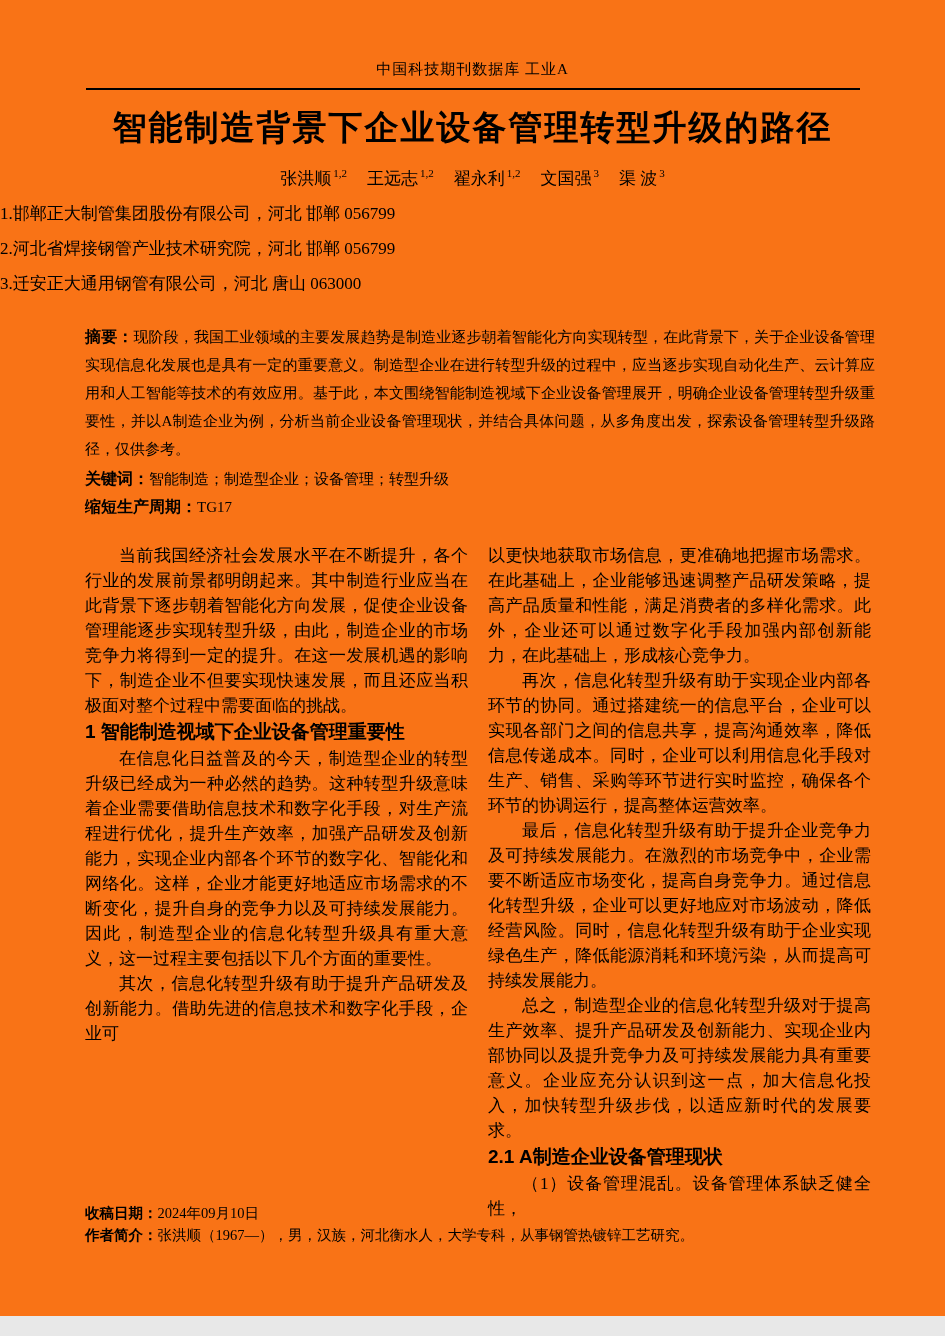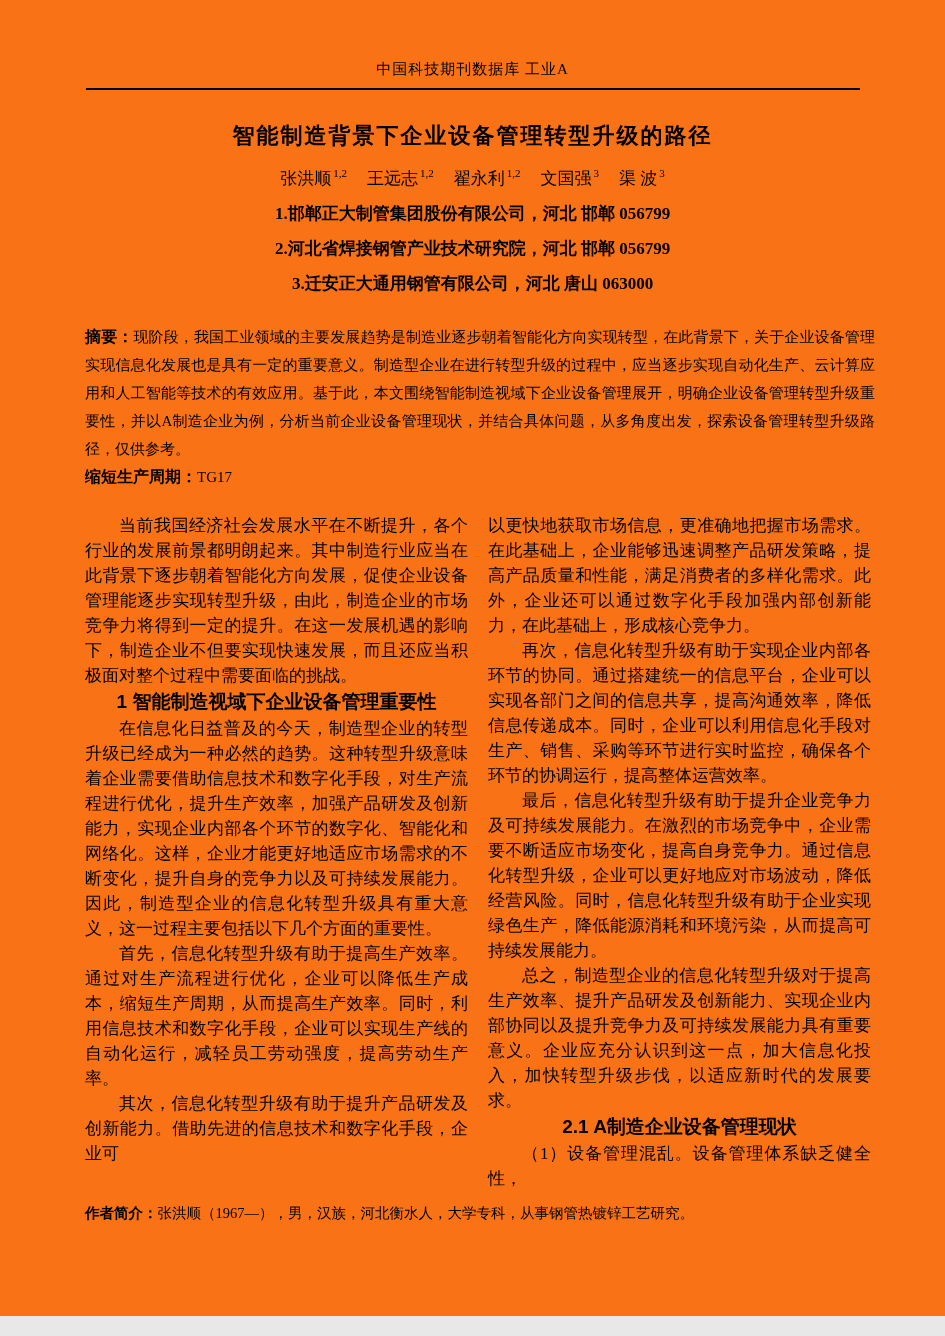--- a/index.html
+++ b/index.html
@@ -23,41 +23,40 @@
   }
   .header-rule {
     position: absolute;
     left: 86px;
     top: 88px;
     width: 774px;
     border-top: 2px solid #000;
   }
 
   .title {
-    margin-top: 42px;
+    margin-top: 26px;
     text-align: center;
-    font-size: 22px;
+    font-size: 34px;
     font-weight: bold;
     font-family: "Liberation Sans", "DejaVu Sans", sans-serif;
     letter-spacing: 2px;
   }
 
   .authors {
     margin-top: 16px;
     text-align: center;
     font-size: 17px;
   }
   .authors .author { margin: 0 10px; white-space: nowrap; }
   .authors sup { font-size: 11px; margin-left: 2px; }
 
   .affiliations {
     margin-top: 6px;
-    text-align: center;
+    text-align: left;
     font-size: 17px;
-    font-weight: bold;
   }
   .affiliations div { line-height: 35px; }
 
   .meta {
     margin: 22px auto 0 85px;
     width: 790px;
     font-size: 15px;
   }
   .meta .abstract { line-height: 28px; text-align: justify; }
   .meta .label {
@@ -82,21 +81,21 @@
     line-height: 25px;
     text-align: justify;
   }
   .col p { text-indent: 2em; margin: 0; }
   .col p.cont { text-indent: 0; }
   .col .sec-h1, .col .sec-h2 {
     font-family: "Liberation Sans", "DejaVu Sans", sans-serif;
     font-weight: bold;
     font-size: 19px;
     line-height: 28px;
-    text-align: center;
+    text-align: left;
     text-indent: 0;
   }
 
   .footer {
     position: absolute;
     left: 85px;
     top: 1202px;
     width: 790px;
     font-size: 14.5px;
   }
@@ -117,38 +116,39 @@
   <div class="authors" id="authors"><span class="author"><span>张洪顺</span><sup>1,2</sup></span><span class="author"><span>王远志</span><sup>1,2</sup></span><span class="author"><span>翟永利</span><sup>1,2</sup></span><span class="author"><span>文国强</span><sup>3</sup></span><span class="author"><span>渠 波</span><sup>3</sup></span></div>
 
   <div class="affiliations" id="affiliations">
       <div>1.邯郸正大制管集团股份有限公司，河北 邯郸 056799</div>
       <div>2.河北省焊接钢管产业技术研究院，河北 邯郸 056799</div>
       <div>3.迁安正大通用钢管有限公司，河北 唐山 063000</div>
     </div>
 
   <div class="meta">
     <p class="abstract"><span class="label">摘要：</span><span>现阶段，我国工业领域的主要发展趋势是制造业逐步朝着智能化方向实现转型，在此背景下，关于企业设备管理实现信息化发展也是具有一定的重要意义。制造型企业在进行转型升级的过程中，应当逐步实现自动化生产、云计算应用和人工智能等技术的有效应用。基于此，本文围绕智能制造视域下企业设备管理展开，明确企业设备管理转型升级重要性，并以A制造企业为例，分析当前企业设备管理现状，并结合具体问题，从多角度出发，探索设备管理转型升级路径，仅供参考。</span></p>
+    <p class="keywords"><span class="label">关键词：</span><span>智能制造；制造型企业；设备管理；转型升级</span></p>
     <p class="clc"><span class="label">缩短生产周期：</span><span class="clc-val">TG17</span></p>
   </div>
 
   <div class="body">
     <div class="col" id="col-left">
         <p>当前我国经济社会发展水平在不断提升，各个行业的发展前景都明朗起来。其中制造行业应当在此背景下逐步朝着智能化方向发展，促使企业设备管理能逐步实现转型升级，由此，制造企业的市场竞争力将得到一定的提升。在这一发展机遇的影响下，制造企业不但要实现快速发展，而且还应当积极面对整个过程中需要面临的挑战。</p>
         <div class="sec-h1">1 智能制造视域下企业设备管理重要性</div>
         <p>在信息化日益普及的今天，制造型企业的转型升级已经成为一种必然的趋势。这种转型升级意味着企业需要借助信息技术和数字化手段，对生产流程进行优化，提升生产效率，加强产品研发及创新能力，实现企业内部各个环节的数字化、智能化和网络化。这样，企业才能更好地适应市场需求的不断变化，提升自身的竞争力以及可持续发展能力。因此，制造型企业的信息化转型升级具有重大意义，这一过程主要包括以下几个方面的重要性。</p>
-        <p>首先，信息化转型升级有助于提高生产效率。通过对生产流程进行优化，企业可以降低生产成本，缩短生产周期，从而提高生产效率。同时，利用信息技术和数字化手段，企业可以实现生产线的自动化运行，减轻员工劳动强度，提高劳动生产率。</p>
         <p>其次，信息化转型升级有助于提升产品研发及创新能力。借助先进的信息技术和数字化手段，企业可</p>
       </div>
     <div class="col" id="col-right">
         <p class="cont">以更快地获取市场信息，更准确地把握市场需求。在此基础上，企业能够迅速调整产品研发策略，提高产品质量和性能，满足消费者的多样化需求。此外，企业还可以通过数字化手段加强内部创新能力，在此基础上，形成核心竞争力。</p>
         <p>再次，信息化转型升级有助于实现企业内部各环节的协同。通过搭建统一的信息平台，企业可以实现各部门之间的信息共享，提高沟通效率，降低信息传递成本。同时，企业可以利用信息化手段对生产、销售、采购等环节进行实时监控，确保各个环节的协调运行，提高整体运营效率。</p>
         <p>最后，信息化转型升级有助于提升企业竞争力及可持续发展能力。在激烈的市场竞争中，企业需要不断适应市场变化，提高自身竞争力。通过信息化转型升级，企业可以更好地应对市场波动，降低经营风险。同时，信息化转型升级有助于企业实现绿色生产，降低能源消耗和环境污染，从而提高可持续发展能力。</p>
         <p>总之，制造型企业的信息化转型升级对于提高生产效率、提升产品研发及创新能力、实现企业内部协同以及提升竞争力及可持续发展能力具有重要意义。企业应充分认识到这一点，加大信息化投入，加快转型升级步伐，以适应新时代的发展要求。</p>
         <div class="sec-h2">2.1 A制造企业设备管理现状</div>
         <p>（1）设备管理混乱。设备管理体系缺乏健全性，</p>
       </div>
   </div>
 
   <div class="footer">
+    <div class="fline"><span class="flabel">收稿日期：</span><span>2024年09月10日</span></div>
     <div class="fline"><span class="flabel">作者简介：</span><span>张洪顺（1967—），男，汉族，河北衡水人，大学专科，从事钢管热镀锌工艺研究。</span></div>
   </div>
 
 </div>
 
 </body></html>

